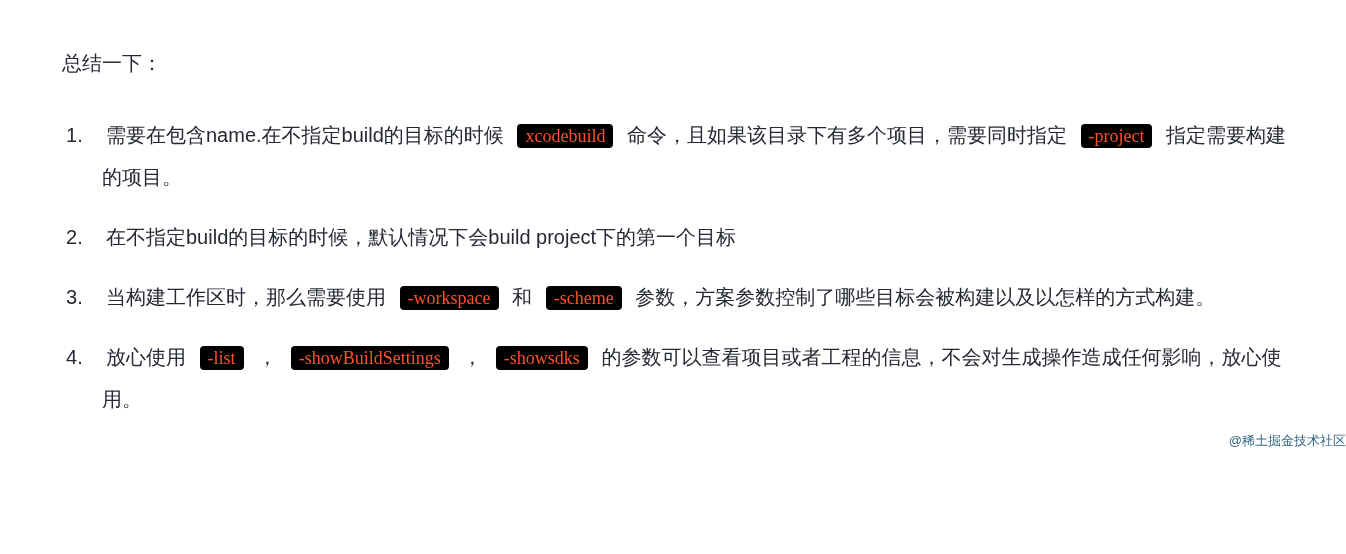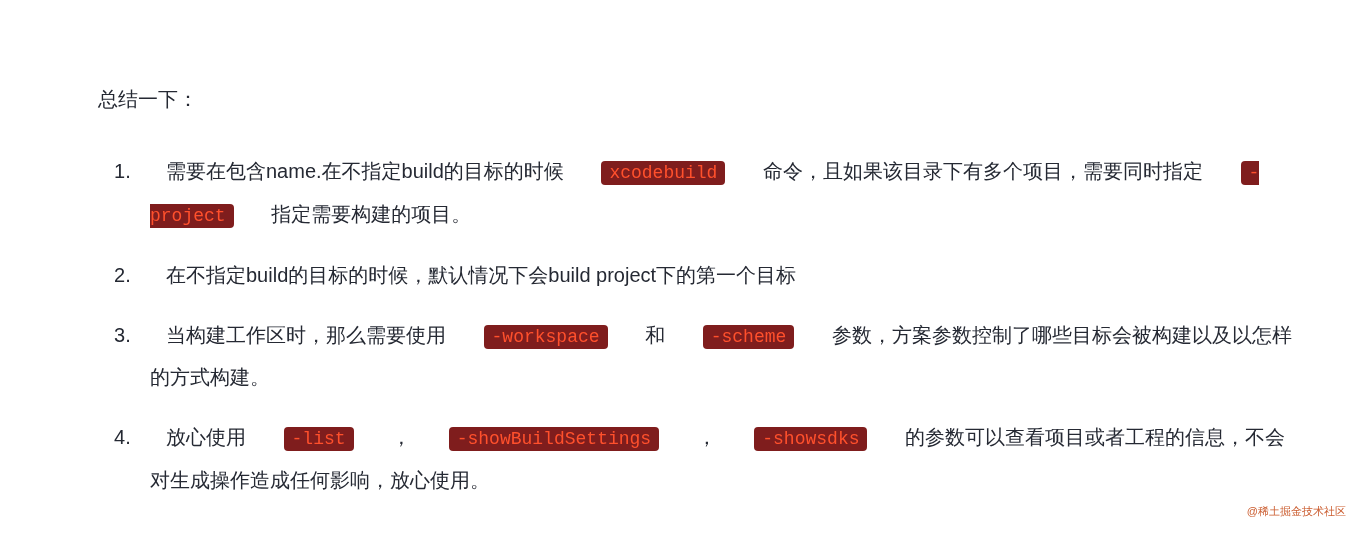--- a/index.html
+++ b/index.html
@@ -1,16 +1,16 @@
 <!DOCTYPE html>
 <html><head>
   <meta charset="utf-8">
   <style>
     * {
-      margin: 16px;
+      margin: 4px;
       padding: 0;
       box-sizing: border-box;
     }
     body {
       font-family: -apple-system, BlinkMacSystemFont, "Segoe UI", "PingFang SC", "Hiragino Sans GB", "Microsoft YaHei", sans-serif;
       background: #ffffff;
       padding: 30px 50px;
       width: 1346px;
       color: #252933;
       font-size: 20px;
@@ -32,33 +32,33 @@
       margin-bottom: 18px;
     }
     ol li::before {
       content: counter(item) ".";
       position: absolute;
       left: 0;
       top: 0;
       color: #252933;
     }
     code {
-      font-family: Liberation Mono, monospace;
-      background: #7f1d1d;
+      font-family: Liberation Serif, serif;
+      background: #000000;
       color: #ff502c;
       padding: 2px 8px;
       border-radius: 4px;
       font-size: 18px;
     }
     .watermark {
       position: absolute;
       bottom: 10px;
-      right: 16px;
-      font-size: 11px;
-      color: #c2410c;
+      right: 4px;
+      font-size: 13px;
+      color: #0c4a6e;
       opacity: 0.85;
     }
   </style>
 </head>
 <body>
 
 <p class="intro">总结一下：</p>
 
 <ol id="summary-list">
     <li><span>需要在包含name.在不指定build的目标的时候 </span><code>xcodebuild</code><span> 命令，且如果该目录下有多个项目，需要同时指定 </span><code>-project</code><span> 指定需要构建的项目。</span></li>

